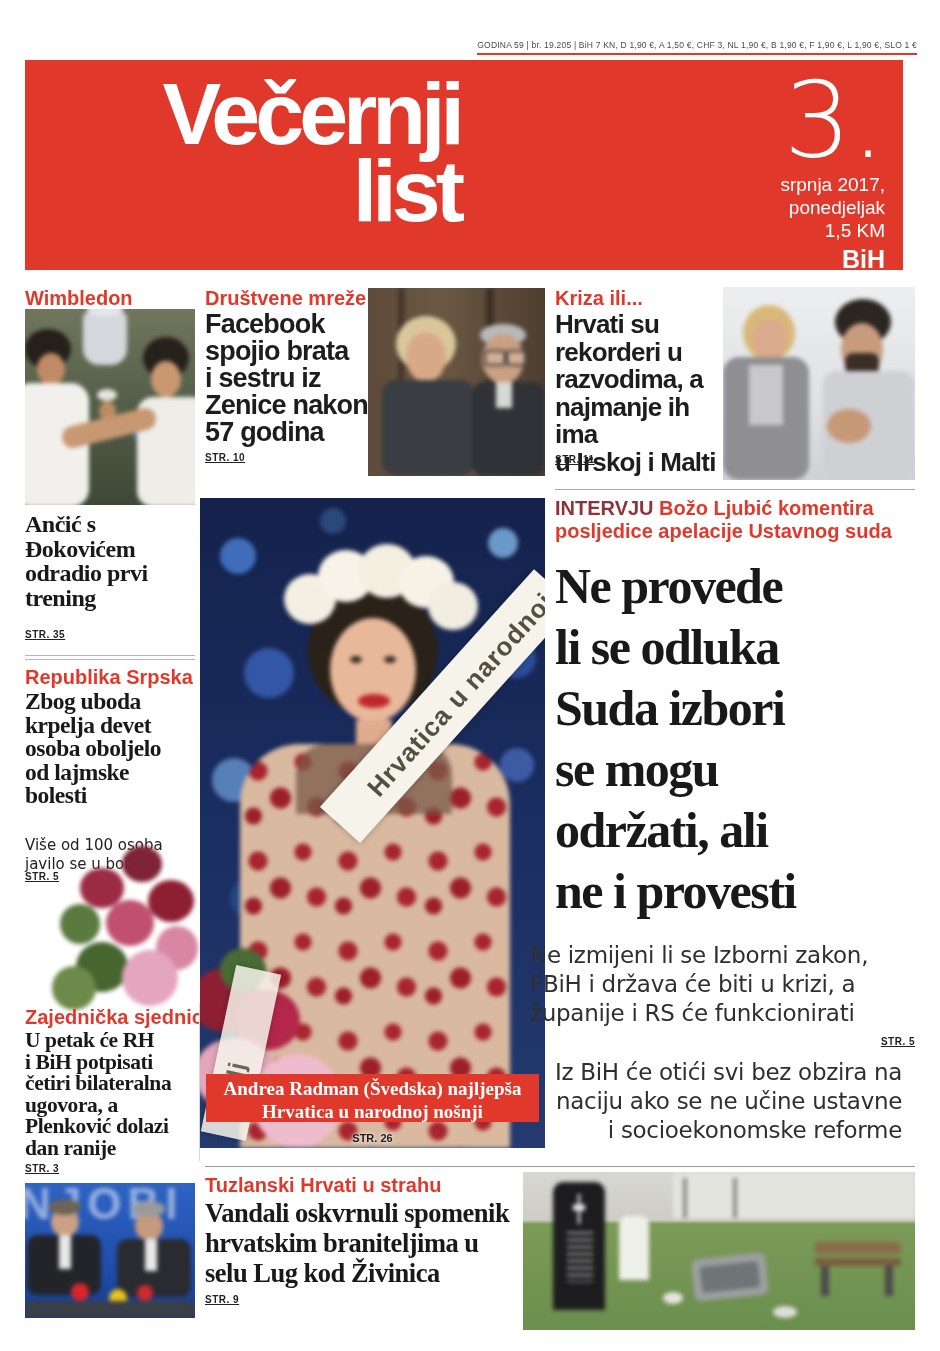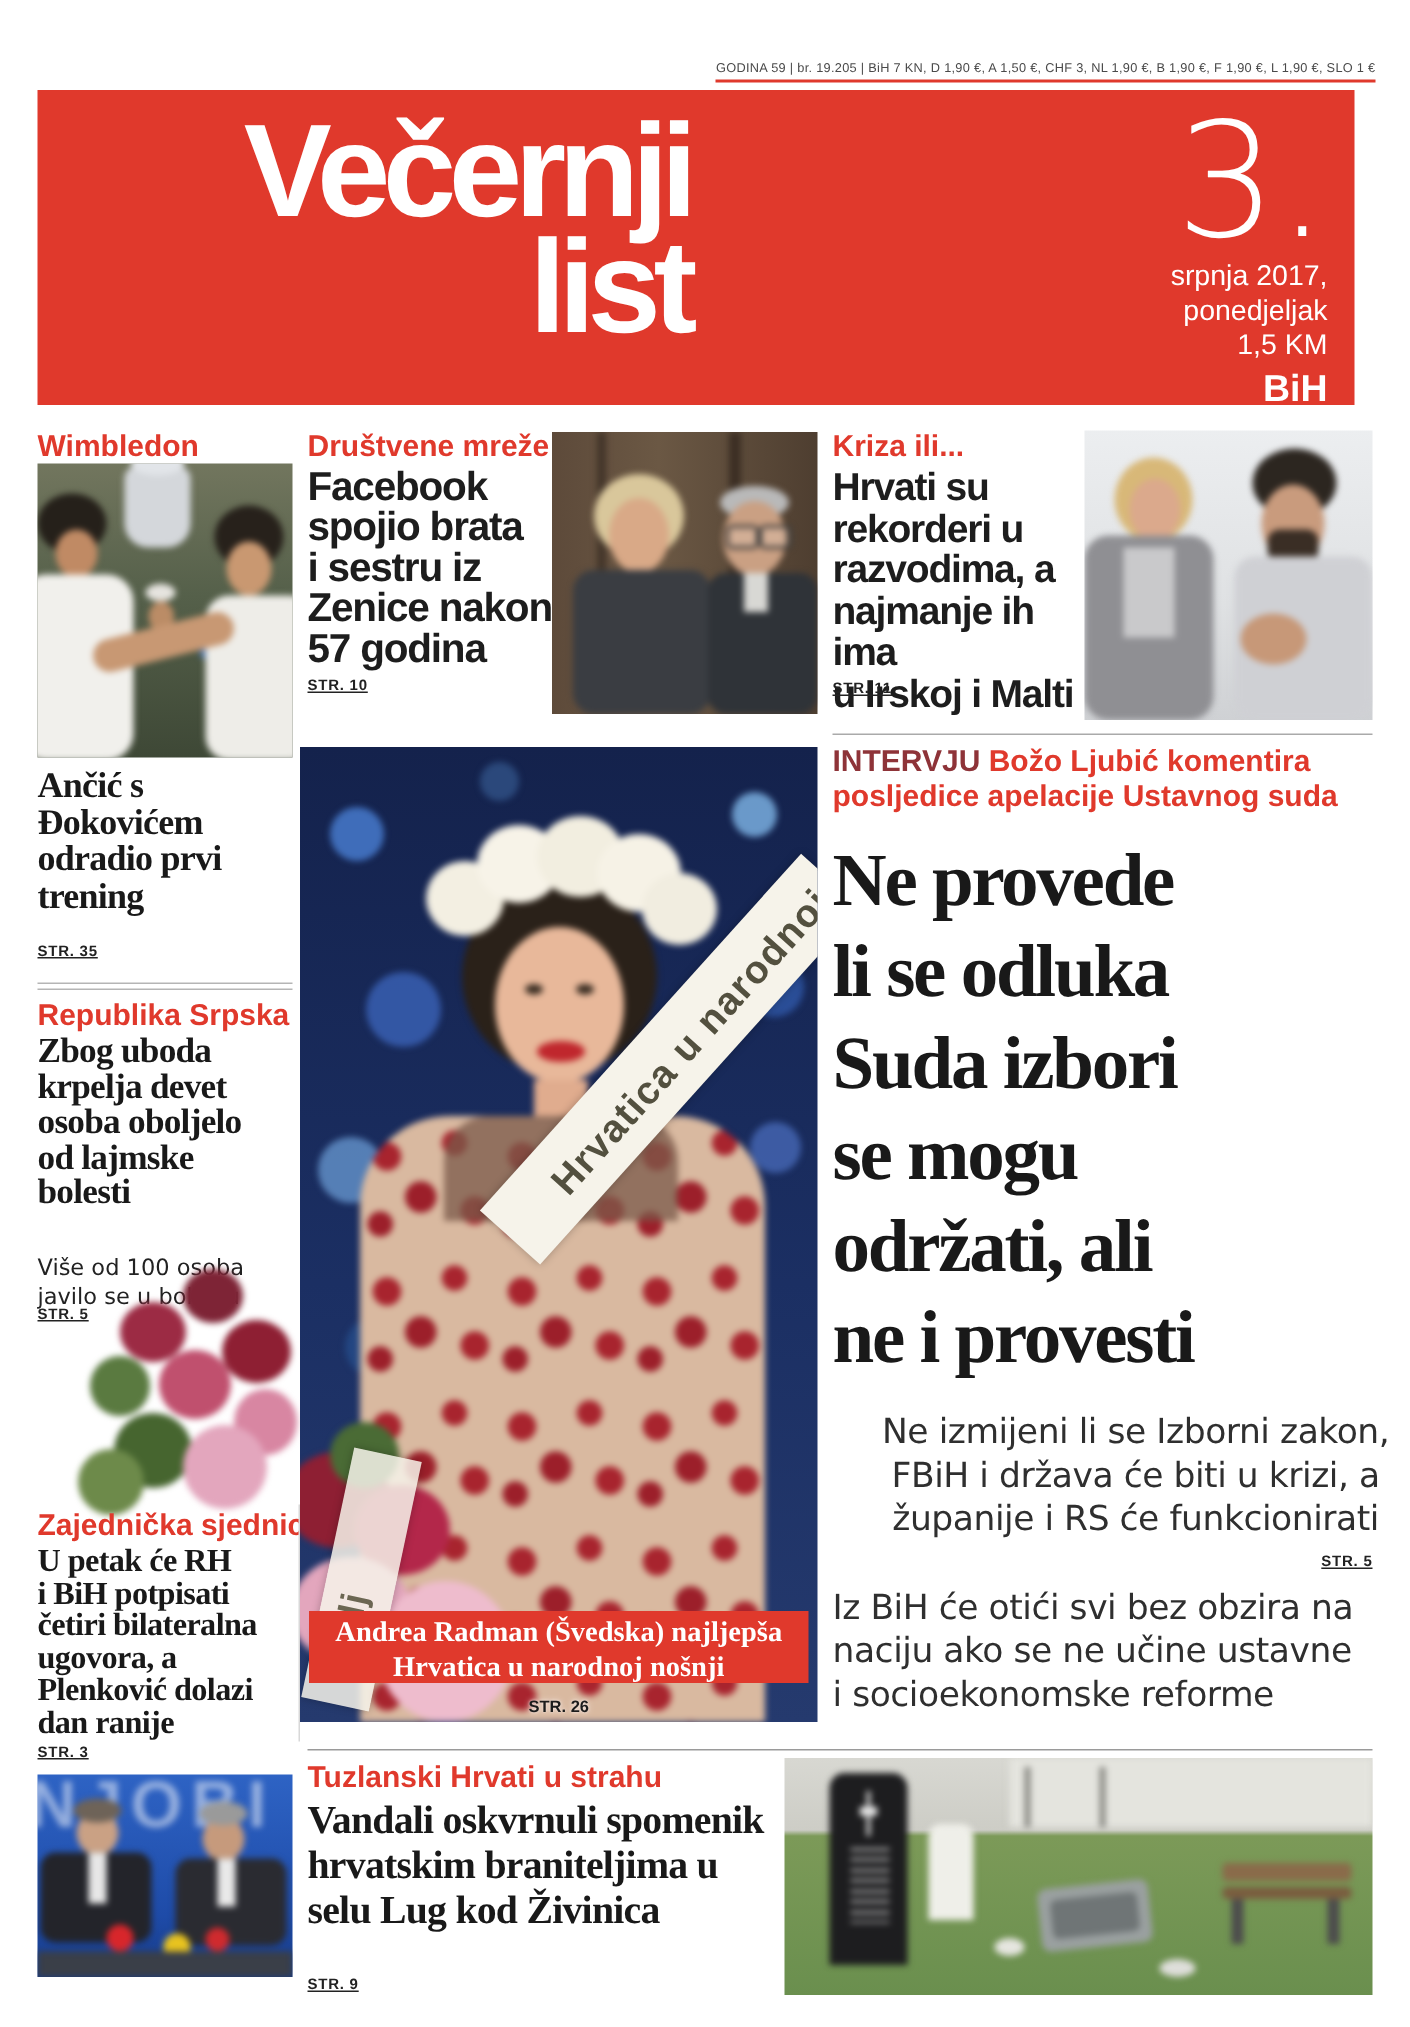--- a/index.html
+++ b/index.html
@@ -243,36 +243,36 @@
     <span class="int-label">INTERVJU</span>
     <span class="int-rest">Božo Ljubić komentira
 posljedice apelacije Ustavnog suda</span>
   </div>
   <div class="abs serifh" style="left:555px;top:556px;width:380px;font-size:50px;line-height:61px;letter-spacing:-1.5px;">Ne provede
 li se odluka
 Suda izbori
 se mogu
 održati, ali
 ne i provesti</div>
-  <div class="abs deck" style="left:588px;top:941px;text-align:center;">Ne izmijeni li se Izborni zakon,
+  <div class="abs deck" style="left:530px;top:941px;">Ne izmijeni li se Izborni zakon,
 FBiH i država će biti u krizi, a
 županije i RS će funkcionirati</div>
   <div class="abs str" style="left:555px;top:1036px;width:360px;text-align:right;">STR. 5</div>
-  <div class="abs deck" style="left:555px;top:1058px;">Iz BiH će otići svi bez obzira na
+  <div class="abs deck" style="left:555px;top:1058px;text-align:right;">Iz BiH će otići svi bez obzira na
 naciju ako se ne učine ustavne
 i socioekonomske reforme</div>
 
   <div class="abs rule" style="left:205px;top:1166px;width:710px;"></div>
   <div class="abs vrule" style="left:199px;top:1003px;height:158px;"></div>
 
   <div class="abs kicker" style="left:205px;top:1174px;">Tuzlanski Hrvati u strahu</div>
   <div class="abs serifh" style="left:205px;top:1198px;width:320px;font-size:26.5px;line-height:30px;letter-spacing:-.5px;font-weight:600;">Vandali oskvrnuli spomenik
 hrvatskim braniteljima u
 selu Lug kod Živinica</div>
-  <div class="abs str" style="left:205px;top:1294px;margin-top:24px;">STR. 9</div>
+  <div class="abs str" style="left:205px;top:1294px;">STR. 9</div>
 
   <div class="ph" style="left:523px;top:1172px;width:392px;height:158px;background:linear-gradient(180deg,#d8d8d2 0px,#cdcdc6 48px,#7c9a58 52px,#6a8f4e 100%);">
     <div class="bw">
       <div class="r" style="left:150px;top:0px;width:242px;height:46px;background:#e4e4de;"></div>
       <div class="r" style="left:160px;top:6px;width:4px;height:40px;background:#8a8a84;"></div>
       <div class="r" style="left:210px;top:6px;width:4px;height:40px;background:#8a8a84;"></div>
       <div class="r" style="left:30px;top:10px;width:52px;height:128px;background:#1d1d1f;border-radius:10px 10px 0 0;"></div>
       <div class="r" style="left:50px;top:22px;width:12px;height:30px;background:#e8e8e8;clip-path:polygon(40% 0,60% 0,60% 35%,100% 35%,100% 55%,60% 55%,60% 100%,40% 100%,40% 55%,0 55%,0 35%,40% 35%);"></div>
       <div class="r" style="left:44px;top:60px;width:26px;height:50px;background:repeating-linear-gradient(180deg,#cfcfcf 0 2px,transparent 2px 7px);opacity:.8;"></div>
       <div class="r" style="left:96px;top:44px;width:30px;height:64px;background:#efefe9;border-radius:8px 8px 0 0;"></div>

